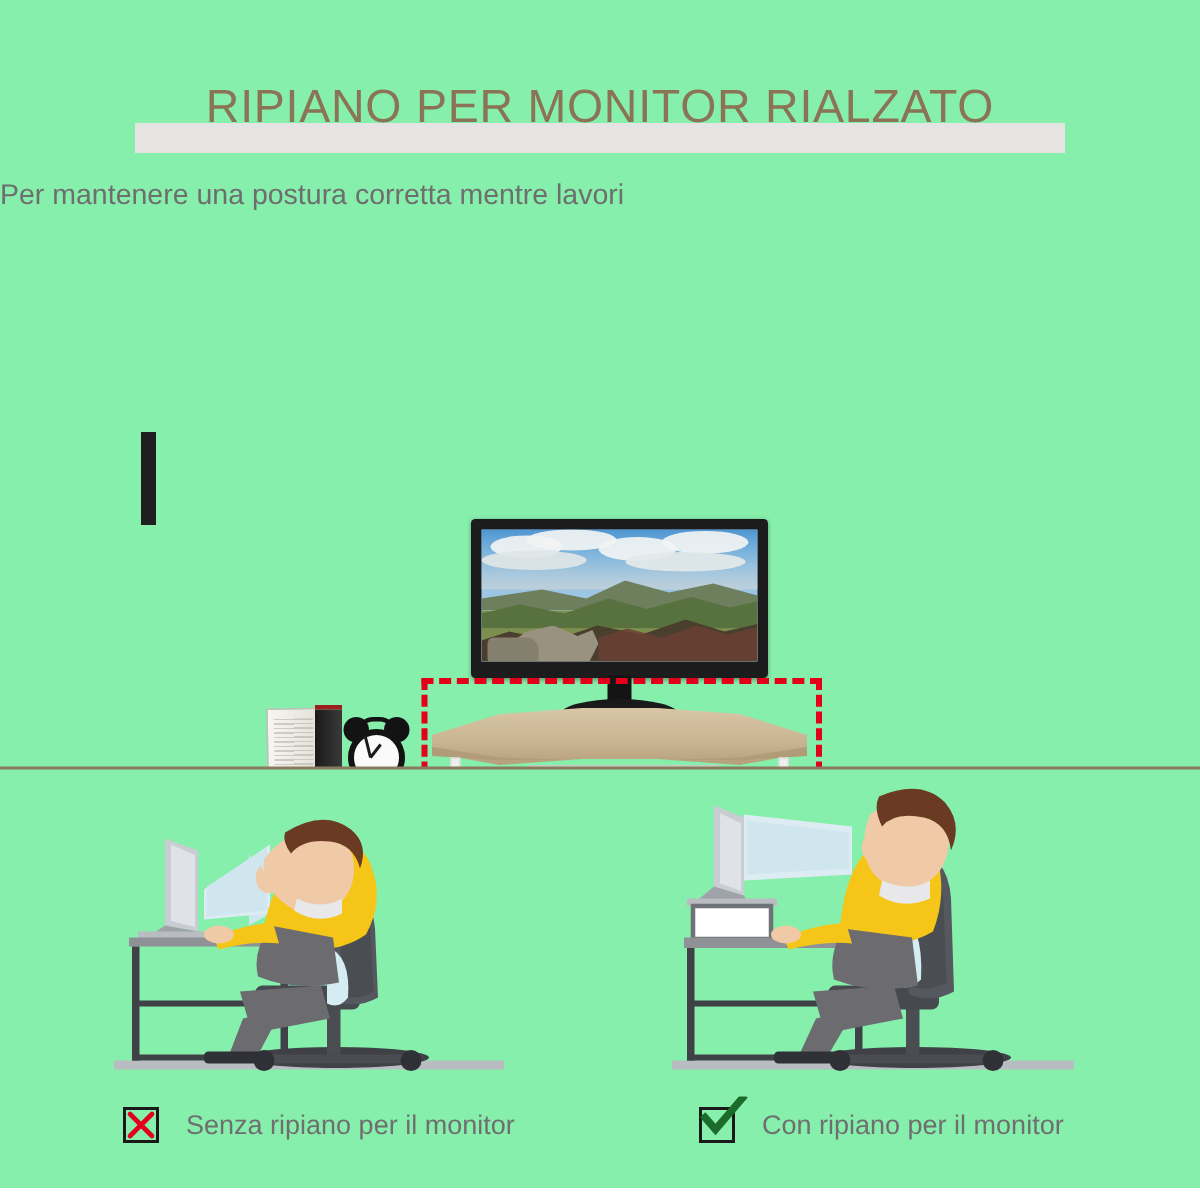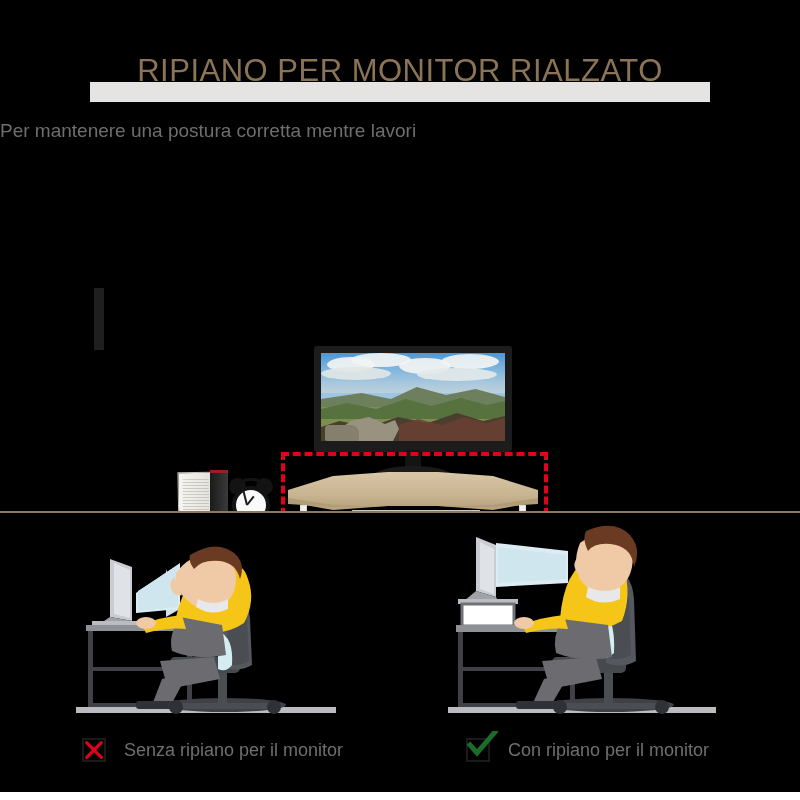--- a/index.html
+++ b/index.html
@@ -1,21 +1,21 @@
 <!DOCTYPE html>
 <html><head>
 <meta charset="utf-8">
 <style>
   html,body{margin:0;padding:0;}
   body{
     width:800px;height:800px;background:#ffffff;
     font-family:"Liberation Sans", sans-serif;
     overflow:hidden;position:relative;
   }
-  .page{position:relative;width:800px;height:792px;background:#000000;}
+  .page{position:relative;width:800px;height:792px;background:#86efac;}
 
   
   .header{position:absolute;left:0;top:0;width:800px;height:160px;}
   .title-wrap{position:absolute;left:0;top:52px;width:800px;text-align:center;}
   .title-band{
     position:absolute;left:90px;top:82px;width:620px;height:20px;
     background:#e5e4e2;
   }
   .title{
     position:relative;z-index:2;

